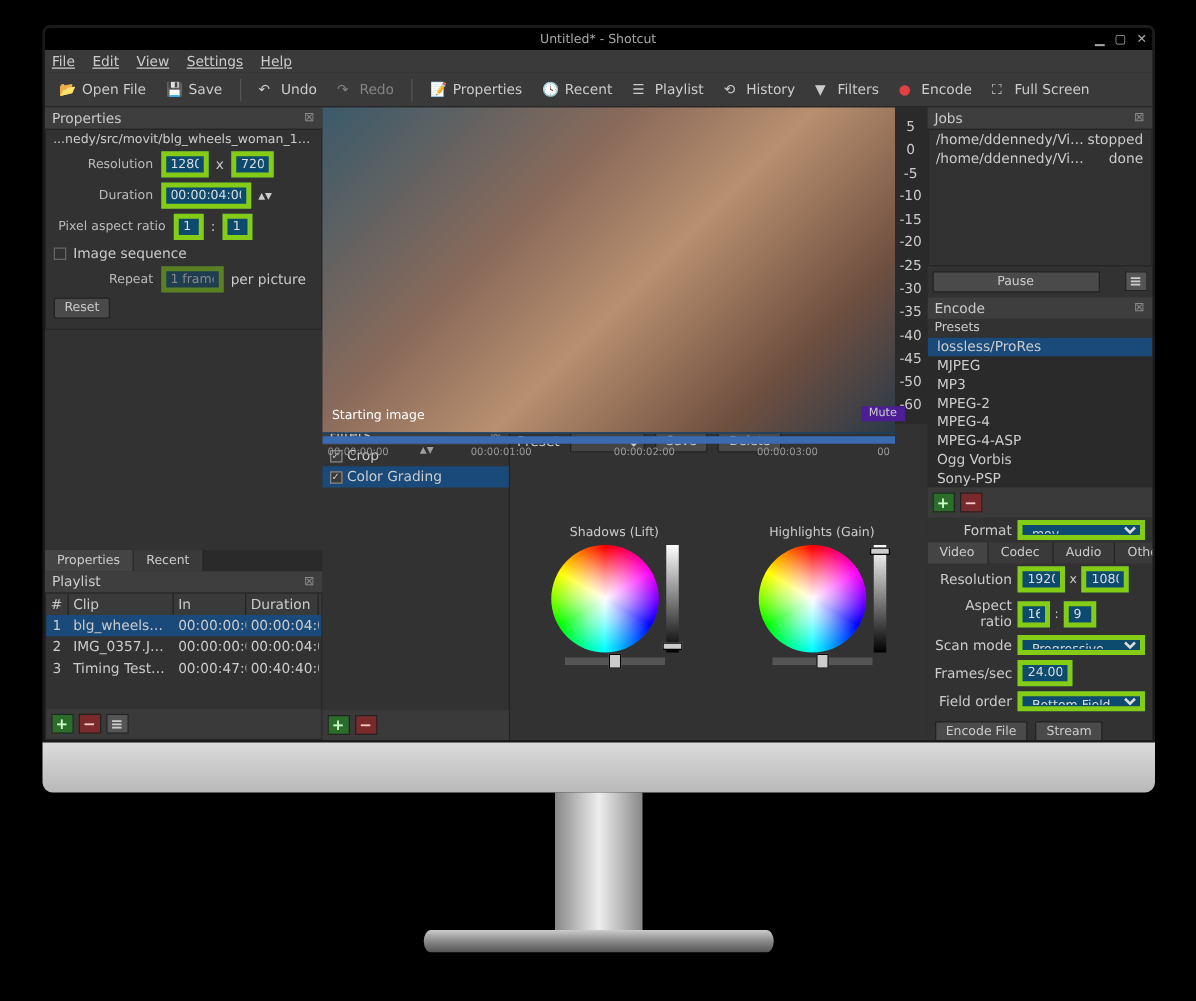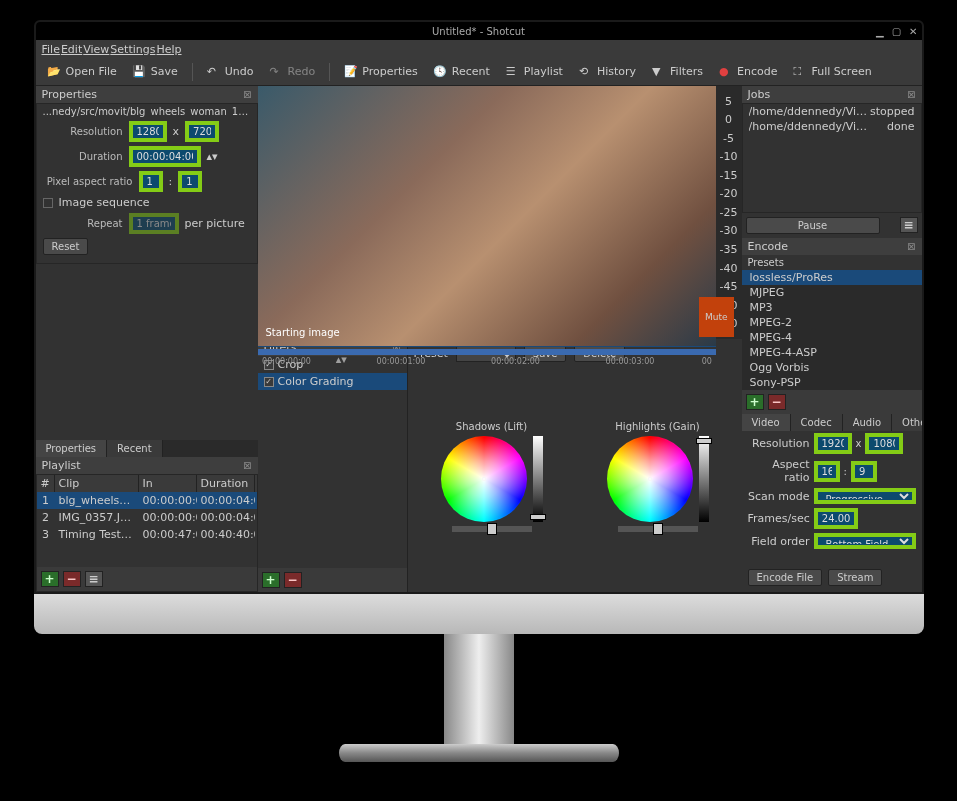--- a/index.html
+++ b/index.html
@@ -7,21 +7,21 @@
 .monitor{width:957px;margin:0 auto;position:relative}
 .screen{background:#2a2a2a;border:2px solid #1a1a1a;border-radius:6px 6px 0 0;width:890px;height:574px;margin:20px auto 0;overflow:hidden;display:flex;flex-direction:column}
 .bezel-bottom{width:890px;height:40px;background:linear-gradient(#dcdcdc,#b8b8b8);margin:0 auto;border-radius:0 0 8px 8px}
 .stand-neck{width:70px;height:110px;background:linear-gradient(90deg,#888,#eee,#888);margin:0 auto}
 .stand-base{width:280px;height:18px;margin:0 auto;background:linear-gradient(#ccc,#888,#555);border-radius:8px/12px}
 
 .titlebar{background:#000;height:18px;display:flex;align-items:center;justify-content:center;position:relative}
 .titlebar .ctrls{position:absolute;right:4px;display:flex;gap:8px;font-size:10px;color:#888}
 .titlebar span{font-size:10px;color:#aaa}
 
-.menubar{background:#3a3a3a;height:18px;display:flex;align-items:center;padding:0 6px;gap:1px}
+.menubar{background:#3a3a3a;height:18px;display:flex;align-items:center;padding:0 6px;gap:14px}
 .menubar span{font-size:11px;cursor:pointer}
 .menubar span u{text-decoration:underline}
 
 .toolbar{background:#3a3a3a;height:28px;display:flex;align-items:center;padding:0 6px;gap:4px;border-bottom:1px solid #222}
 .tbtn{display:flex;align-items:center;gap:4px;padding:3px 6px;cursor:pointer;border-radius:2px}
 .tsep{width:1px;height:18px;background:#555;margin:0 4px}
 .ico{width:14px;height:14px;display:inline-block}
 
 .workspace{flex:1;display:flex;min-height:0}
 .leftcol{width:222px;display:flex;flex-direction:column;background:#323232}
@@ -53,21 +53,21 @@
 
 .addbar{display:flex;gap:4px;padding:4px;background:#3a3a3a}
 .sqbtn{width:18px;height:16px;display:flex;align-items:center;justify-content:center;cursor:pointer;border:1px solid #222;font-size:12px;font-weight:bold}
 .sqbtn.green{background:#2a6e2a;color:#cfc}
 .sqbtn.red{background:#7a2a2a;color:#fcc}
 .sqbtn.gray{background:#555}
 
 .preview{flex:1;background:linear-gradient(135deg,#3a5a6a 0%,#8a6a5a 35%,#b89070 55%,#705040 80%,#2a3a48 100%);position:relative;min-height:260px}
 .preview .lbl{position:absolute;bottom:8px;left:8px;font-size:10px;color:#fff}
 .vu{width:26px;background:#2a2a2a;display:flex;flex-direction:column;justify-content:space-around;align-items:center;padding:6px 0;font-size:8px;color:#aaa}
-.mute{position:absolute;bottom:2px;right:8px;background:#c2410c;padding:15px 6px;font-size:9px;cursor:pointer}
+.mute{position:absolute;bottom:2px;right:18px;background:#4c1d95;padding:1px 6px;font-size:9px;cursor:pointer}
 
 .timeline{height:24px;background:#2a2a2a;position:relative;border-top:1px solid #1a4a7a}
 .timeline .track{position:absolute;top:2px;left:0;right:0;height:6px;background:#3a6ab0}
 .timeline .tick{position:absolute;top:10px;font-size:8px;color:#999}
 .timeline .play{position:absolute;top:0;bottom:0;width:1px;background:#fff;left:50%}
 
 .transport{display:flex;align-items:center;justify-content:space-between;padding:4px 8px;background:#323232}
 .transport .tc{font-size:10px}
 .transport .ctrls{display:flex;gap:6px}
 .transport .ctrls span{width:16px;height:16px;display:flex;align-items:center;justify-content:center;background:#4a4a4a;border-radius:8px;cursor:pointer;font-size:9px}
@@ -403,20 +403,24 @@
       <div>MPEG-4</div>
       <div>MPEG-4-ASP</div>
       <div>Ogg Vorbis</div>
       <div>Sony-PSP</div>
 
     </div>
     <div class="addbar">
               <div class="sqbtn green">+</div>
               <div class="sqbtn red">−</div>
             </div>
+    <div class="enc-row">
+              <label>Format</label>
+              <select class="inp" style="flex:1"><option>mov</option></select>
+            </div>
     <div class="tabs">
       <div class="tab active">Video</div>
       <div class="tab">Codec</div>
       <div class="tab">Audio</div>
       <div class="tab">Other</div>
     </div>
     <div class="enc-row"><label>Resolution</label><input class="inp" value="1920" style="">x<input class="inp" value="1080" style=""></div>
     <div class="enc-row"><label>Aspect ratio</label><input class="inp" style="width: 26px;" value="16">:<input class="inp" style="width: 26px;" value="9"></div>
     <div class="enc-row">
               <label>Scan mode</label>

